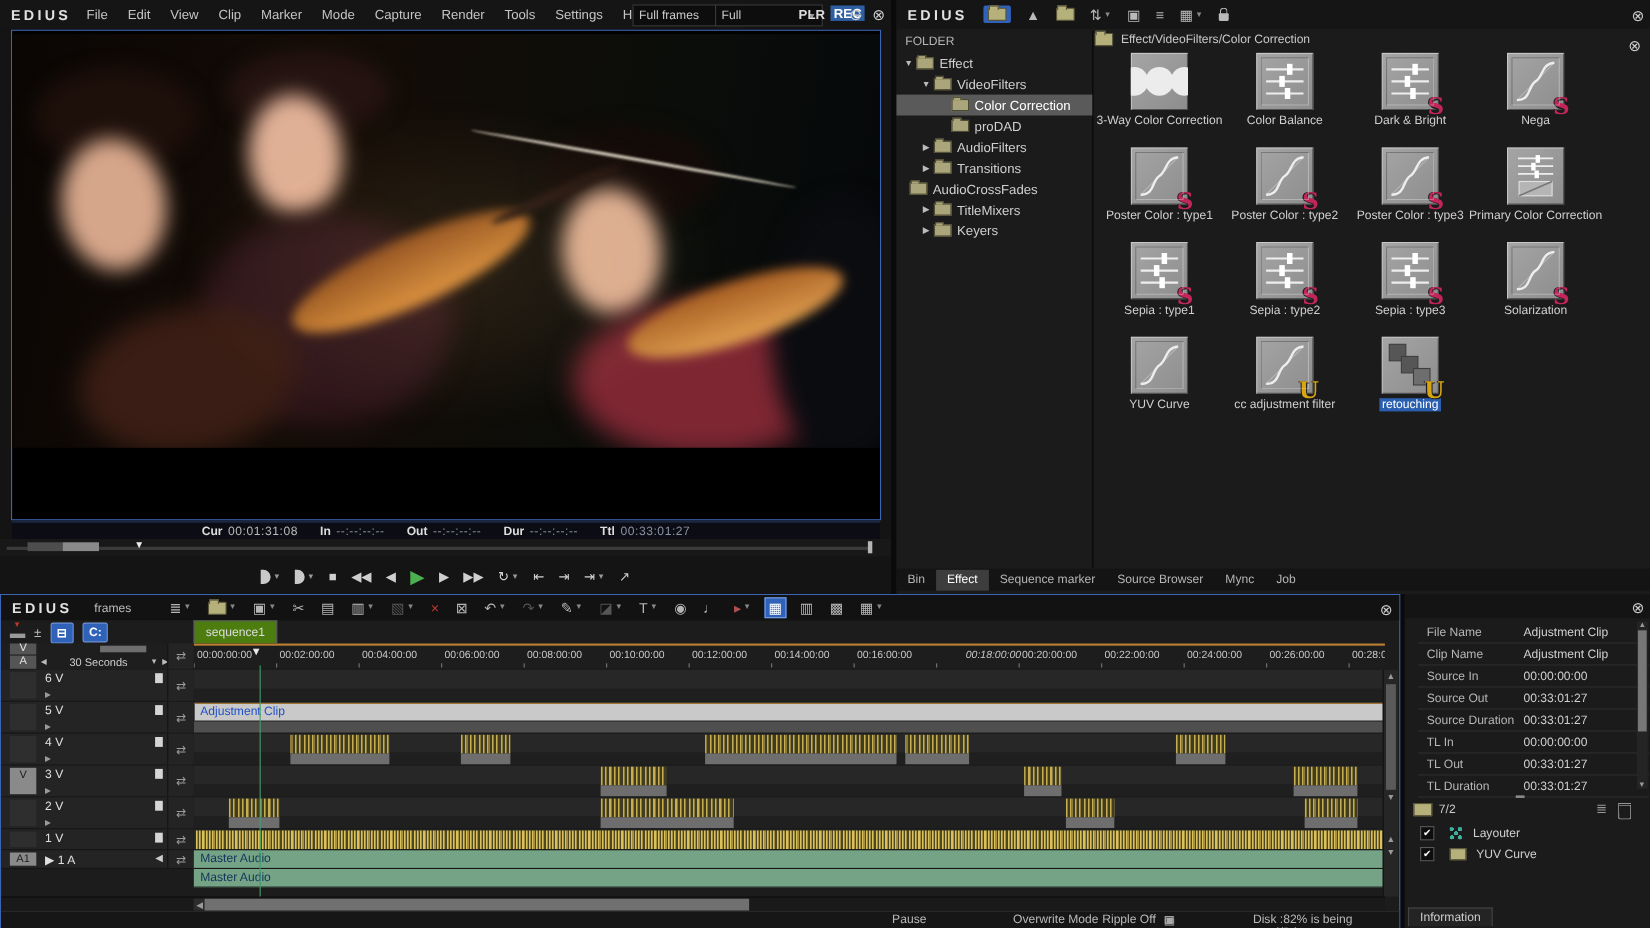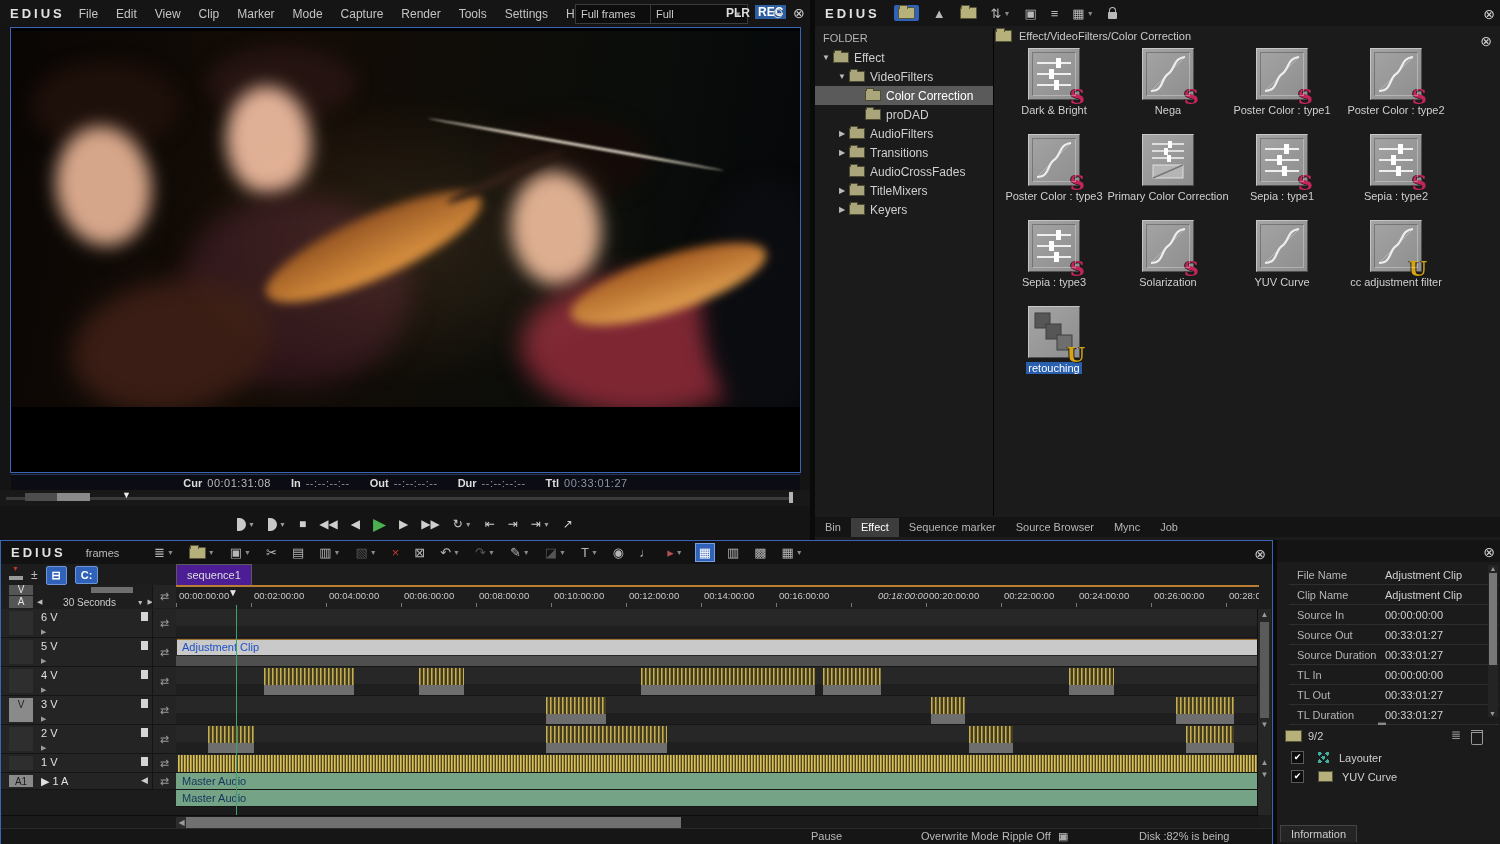--- a/index.html
+++ b/index.html
@@ -79,21 +79,21 @@
   .ticon{font-size:13px;color:#b5b5b5;display:flex;align-items:center;padding:1px 3px;}
   .ticon .car{font-size:7px;color:#888;margin-left:2px;}
   .ticon.active{background:#2f62b8;color:#fff;border:1px solid #7aa0e0;}
   .ticon.disabled{color:#555;}
   #tl-close{position:absolute;right:6px;top:5px;}
   #mode-bar{position:absolute;left:0;top:23px;width:175px;height:22px;display:flex;align-items:center;gap:8px;padding-left:8px;background:#1c1c1c;}
   .mbtn{font-size:12px;color:#bbb;}
   .mbtn.blue{background:#2f62b8;color:#fff;font-weight:bold;font-size:11px;padding:2px 5px;border-radius:2px;border:1px solid #6e95d8;}
   #mark-ic{width:14px;height:4px;background:#9a9a9a;position:relative;margin-top:6px;}
   #mark-ic:before{content:"▼";position:absolute;left:3px;top:-11px;font-size:7px;color:#c0392b;}
-  #seq-tab{position:absolute;left:175px;top:23px;height:21px;padding:4px 10px 0;background:#4c1d95;border:1px solid #5a5a5a;border-bottom:none;font-size:11px;color:#ddd;box-sizing:border-box;}
+  #seq-tab{position:absolute;left:175px;top:23px;height:21px;padding:4px 10px 0;background:#4d7c0f;border:1px solid #5a5a5a;border-bottom:none;font-size:11px;color:#ddd;box-sizing:border-box;}
   #ruler{position:absolute;left:175px;top:44px;width:1083px;height:20px;background:#1d1d1d;border-top:2px solid #b87e33;overflow:hidden;}
   .tick{position:absolute;top:3px;font-size:9.5px;color:#c9c9c9;white-space:nowrap;}
   .tickmark{position:absolute;bottom:0;width:1px;height:4px;background:#777;}
   
   #tl-corner{position:absolute;left:0;top:44px;width:175px;height:24px;background:#1e1e1e;}
   .patch{position:absolute;left:8px;width:24px;background:#555;color:#e5e5e5;font-size:10px;text-align:center;}
   #corner-map{position:absolute;left:90px;top:2px;width:42px;height:6px;background:#6e6e6e;}
   #zoom-ctl{position:absolute;left:36px;top:11px;width:116px;height:12px;font-size:10px;color:#ccc;display:flex;align-items:center;}
   #track-heads{position:absolute;left:0;top:68px;width:175px;}
   .trow{position:relative;border-bottom:1px solid #141414;background:#242424;box-sizing:border-box;}
@@ -305,21 +305,21 @@
         <div class="tree-row" style="padding-left: 22px;">
           <span class="tw">▶</span>
           <span class="tfold"></span>
           <span>AudioFilters</span>
         </div>
         <div class="tree-row" style="padding-left: 22px;">
           <span class="tw">▶</span>
           <span class="tfold"></span>
           <span>Transitions</span>
         </div>
-        <div class="tree-row" style="padding-left: 22px;">
+        <div class="tree-row" style="">
           <span class="tw"></span>
           <span class="tfold"></span>
           <span>AudioCrossFades</span>
         </div>
         <div class="tree-row" style="padding-left: 22px;">
           <span class="tw">▶</span>
           <span class="tfold"></span>
           <span>TitleMixers</span>
         </div>
         <div class="tree-row" style="padding-left: 22px;">
@@ -329,20 +329,47 @@
         </div>
       </div>
   </div>
 
   <div id="pal-header">
     <span class="fold" style="margin-right:7px;"></span>
     <span>Effect/VideoFilters/Color Correction</span>
   </div>
   <span id="pal-close" class="circ">⊗</span>
   <div id="fx-grid">
+      <div class="fx-item">
+        <div class="fx-icon">
+          <svg width="52" height="52" viewBox="0 0 52 52">
+            <circle cx="3" cy="26" r="13" fill="#ececec"></circle>
+            <circle cx="26" cy="26" r="13" fill="#ececec"></circle>
+            <circle cx="49" cy="26" r="13" fill="#ececec"></circle>
+          </svg>
+        </div>
+        <div class="fx-label">3-Way Color Correction</div>
+      </div>
+      <div class="fx-item">
+        <div class="fx-icon bevel">
+          <svg width="52" height="52" viewBox="0 0 52 52">
+            <g stroke="#eee" stroke-width="2">
+              <line x1="9" y1="15" x2="43" y2="15"></line>
+              <line x1="9" y1="26" x2="43" y2="26"></line>
+              <line x1="9" y1="37" x2="43" y2="37"></line>
+            </g>
+            <g fill="#fff">
+              <rect x="28" y="10" width="5" height="10"></rect>
+              <rect x="21" y="21" width="5" height="10"></rect>
+              <rect x="26" y="32" width="5" height="10"></rect>
+            </g>
+          </svg>
+        </div>
+        <div class="fx-label">Color Balance</div>
+      </div>
       <div class="fx-item">
         <div class="fx-icon bevel">
           <svg width="52" height="52" viewBox="0 0 52 52">
             <g stroke="#eee" stroke-width="2">
               <line x1="9" y1="15" x2="43" y2="15"></line>
               <line x1="9" y1="26" x2="43" y2="26"></line>
               <line x1="9" y1="37" x2="43" y2="37"></line>
             </g>
             <g fill="#fff">
               <rect x="28" y="10" width="5" height="10"></rect>
@@ -814,21 +841,21 @@
       </div>
     </div>
   <div id="iscroll">
     <div>▲</div>
     <div id="ithumb"></div>
     <div style="position:absolute;bottom:0;left:1px;">▼</div>
   </div>
   <div id="isplit">▬</div>
   <div id="icount-row">
     <span class="khaki"></span>
-    <span>9/2</span>
+    <span>7/2</span>
     <span id="icount-icons">
       <span>≣</span>
       <span class="trash"></span>
     </span>
   </div>
   <div id="info-effects">
       <div class="erow">
         <span class="chk">✔</span>
         <span class="fxico-lay"></span>
         <span>Layouter</span>

